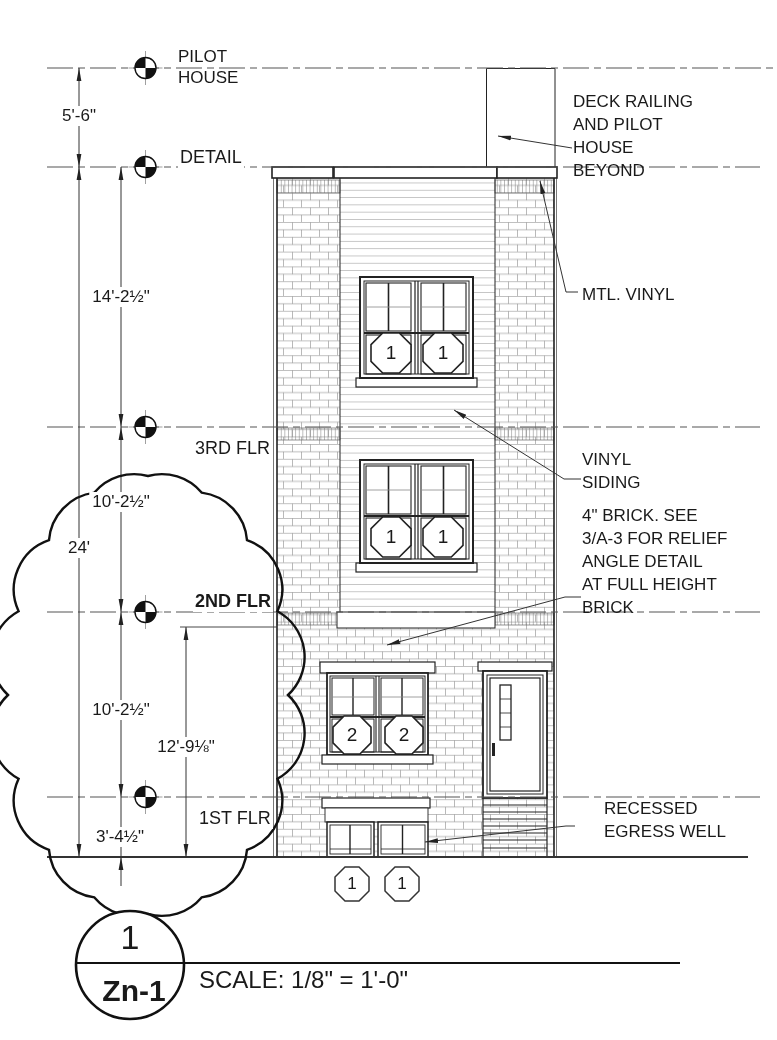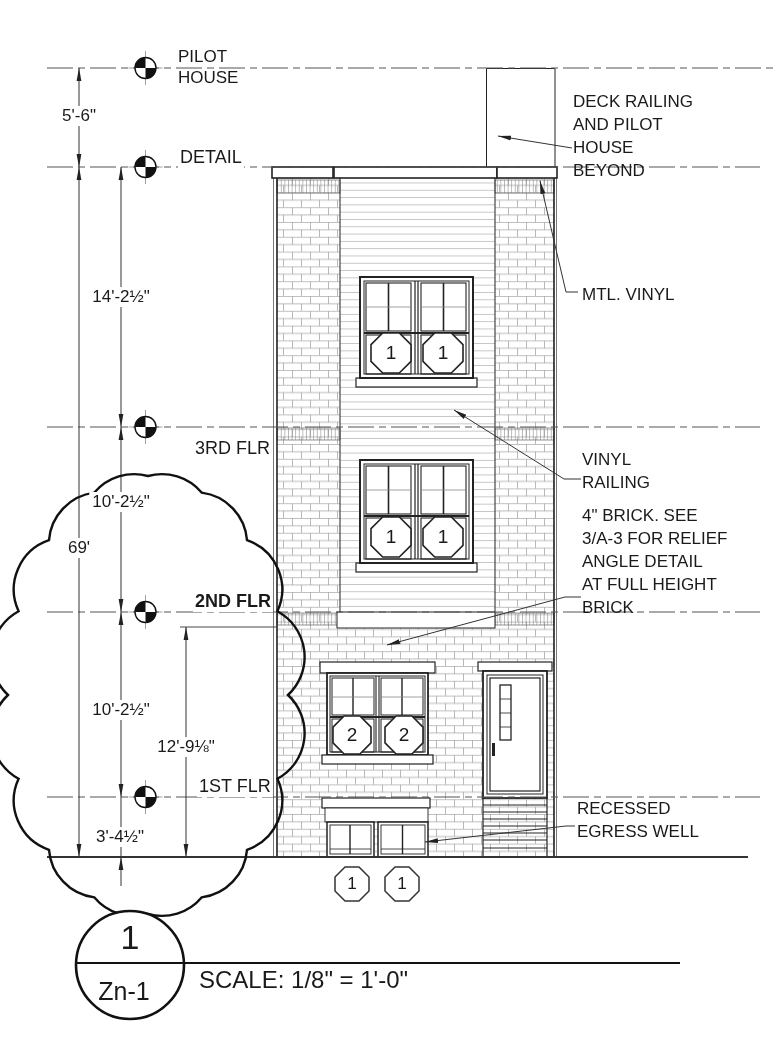--- a/index.html
+++ b/index.html
@@ -221,51 +221,51 @@
     <circle cx="130" cy="965" r="54" fill="#fff" stroke="#111" stroke-width="2.6"></circle>
     <line x1="76" y1="963" x2="680" y2="963" stroke="#111" stroke-width="2.2"></line>
   </g>
 </svg>
 
   <div class="txt" style="left:178px;top:46px;font-size:17px;line-height:21px;">PILOT
 HOUSE</div>
   <div class="lvl" style="left:178px;top:147px;">DETAIL</div>
   <div class="lvl" style="left:193px;top:406px;margin-top:32px;">3RD FLR</div>
   <div class="lvl" style="left:193px;top:591px;font-weight:bold;">2ND FLR</div>
-  <div class="lvl" style="left:197px;top:776px;">1ST FLR</div>
+  <div class="lvl" style="left:197px;top:808px;">1ST FLR</div>
 
   <div class="dim" style="left:79px;top:106px;">5'-6"</div>
   <div class="dim" style="left:121px;top:287px;">14'-2½"</div>
   <div class="dim" style="left:121px;top:492px;">10'-2½"</div>
-  <div class="dim" style="left:79px;top:538px;">69'</div>
+  <div class="dim" style="left:79px;top:538px;">24'</div>
   <div class="dim" style="left:121px;top:700px;">10'-2½"</div>
   <div class="dim" style="left:186px;top:737px;">12'-9⅛"</div>
   <div class="dim" style="left:120px;top:827px;">3'-4½"</div>
 
   <div class="txt" style="left:573px;top:90px;">DECK RAILING
 AND PILOT
 HOUSE
 BEYOND</div>
   <div class="txt" style="left:582px;top:283px;">MTL. VINYL</div>
   <div class="txt" style="left:582px;top:448px;">VINYL
-RAILING</div>
+SIDING</div>
   <div class="txt" style="left:582px;top:504px;">4" BRICK.  SEE
 3/A-3 FOR RELIEF
 ANGLE DETAIL
 AT FULL HEIGHT
 BRICK</div>
-  <div class="txt" style="left:577px;top:797px;">RECESSED
+  <div class="txt" style="left:604px;top:797px;">RECESSED
 EGRESS WELL</div>
 
   <div class="tag" style="left:391px;top:353px;">1</div>
   <div class="tag" style="left:443px;top:353px;">1</div>
   <div class="tag" style="left:391px;top:537px;">1</div>
   <div class="tag" style="left:443px;top:537px;">1</div>
   <div class="tag" style="left:352px;top:735px;">2</div>
   <div class="tag" style="left:404px;top:735px;">2</div>
   <div class="tag small" style="left:352px;top:884px;">1</div>
   <div class="tag small" style="left:402px;top:884px;">1</div>
 
   <div class="bub" style="left:130px;top:937px;font-size:34px;">1</div>
-  <div class="bub" style="left:124px;top:991px;font-size:25px;">Zn-1</div>
+  <div class="bub" style="left:134px;top:991px;font-size:30px;font-weight:bold;">Zn-1</div>
   <div class="title-scale" style="left:199px;top:968px;">SCALE: 1/8"  = 1'-0"</div>
 
 </div>
 
 </body></html>

